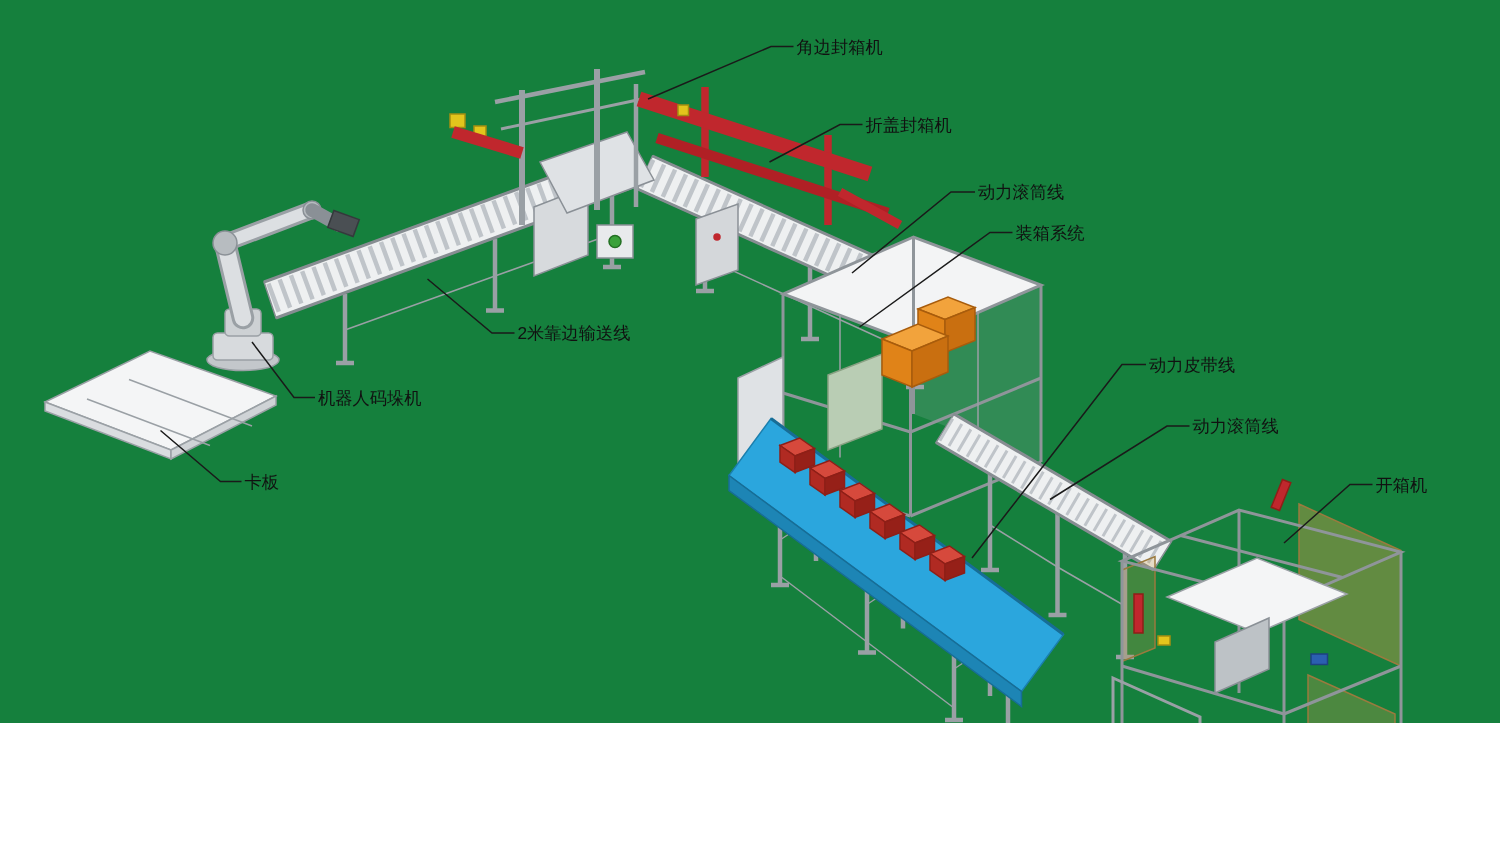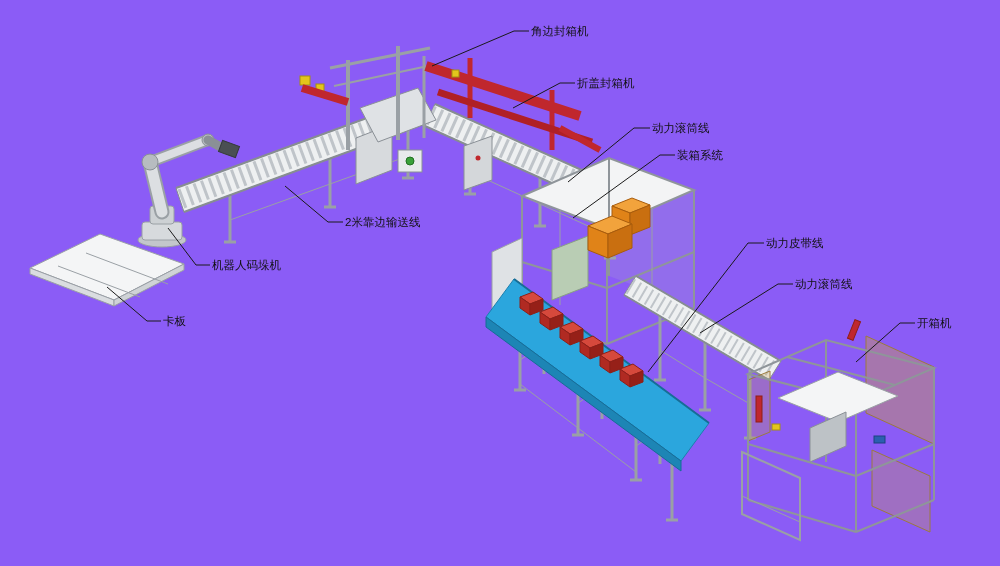--- a/index.html
+++ b/index.html
@@ -1,16 +1,16 @@
 <!DOCTYPE html>
 <html><head>
 <meta charset="utf-8">
 <style>
   html,body{margin:0;padding:0;background:#ffffff;}
-  .stage{position:relative;width:1000px;height:566px;background:#8b5cf6;overflow:hidden;text-decoration:underline;}
+  .stage{position:relative;width:1000px;height:482px;background:#15803d;overflow:hidden;text-decoration:underline;}
   svg{display:block;}
   svg text{font-family:"Liberation Sans","DejaVu Sans",sans-serif;font-size:11.5px;fill:#111111;}
   .leader{fill:none;stroke:#1a1a1a;stroke-width:1;}
   .frame{fill:none;stroke:#8f959a;stroke-width:2;}
   .thin{fill:none;stroke:#9aa0a5;stroke-width:1;}
   .leg{fill:none;stroke:#9aa0a5;stroke-width:3;}
 </style>
 </head>
 <body>
 

